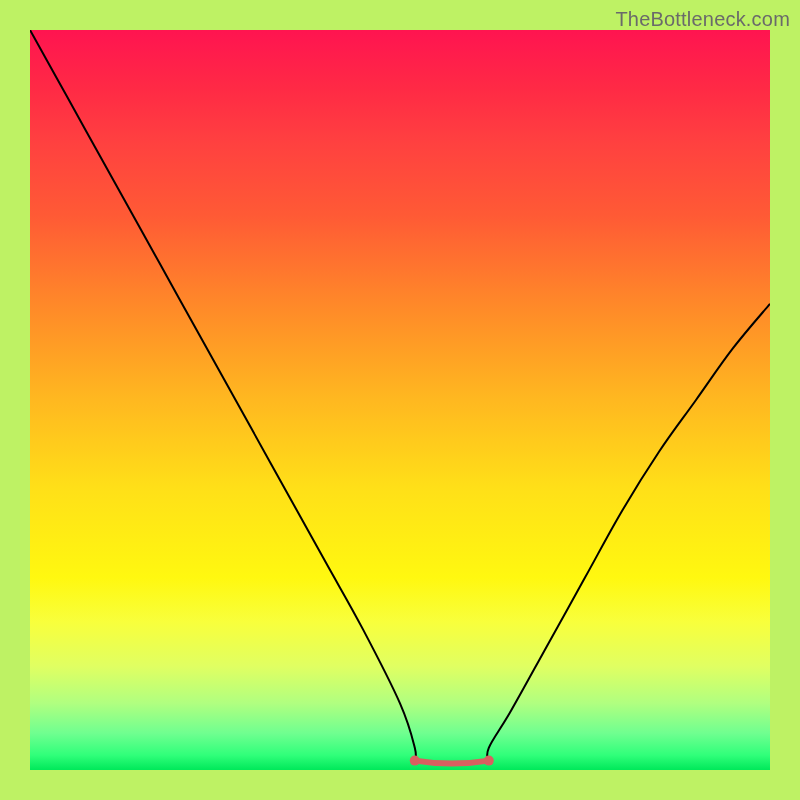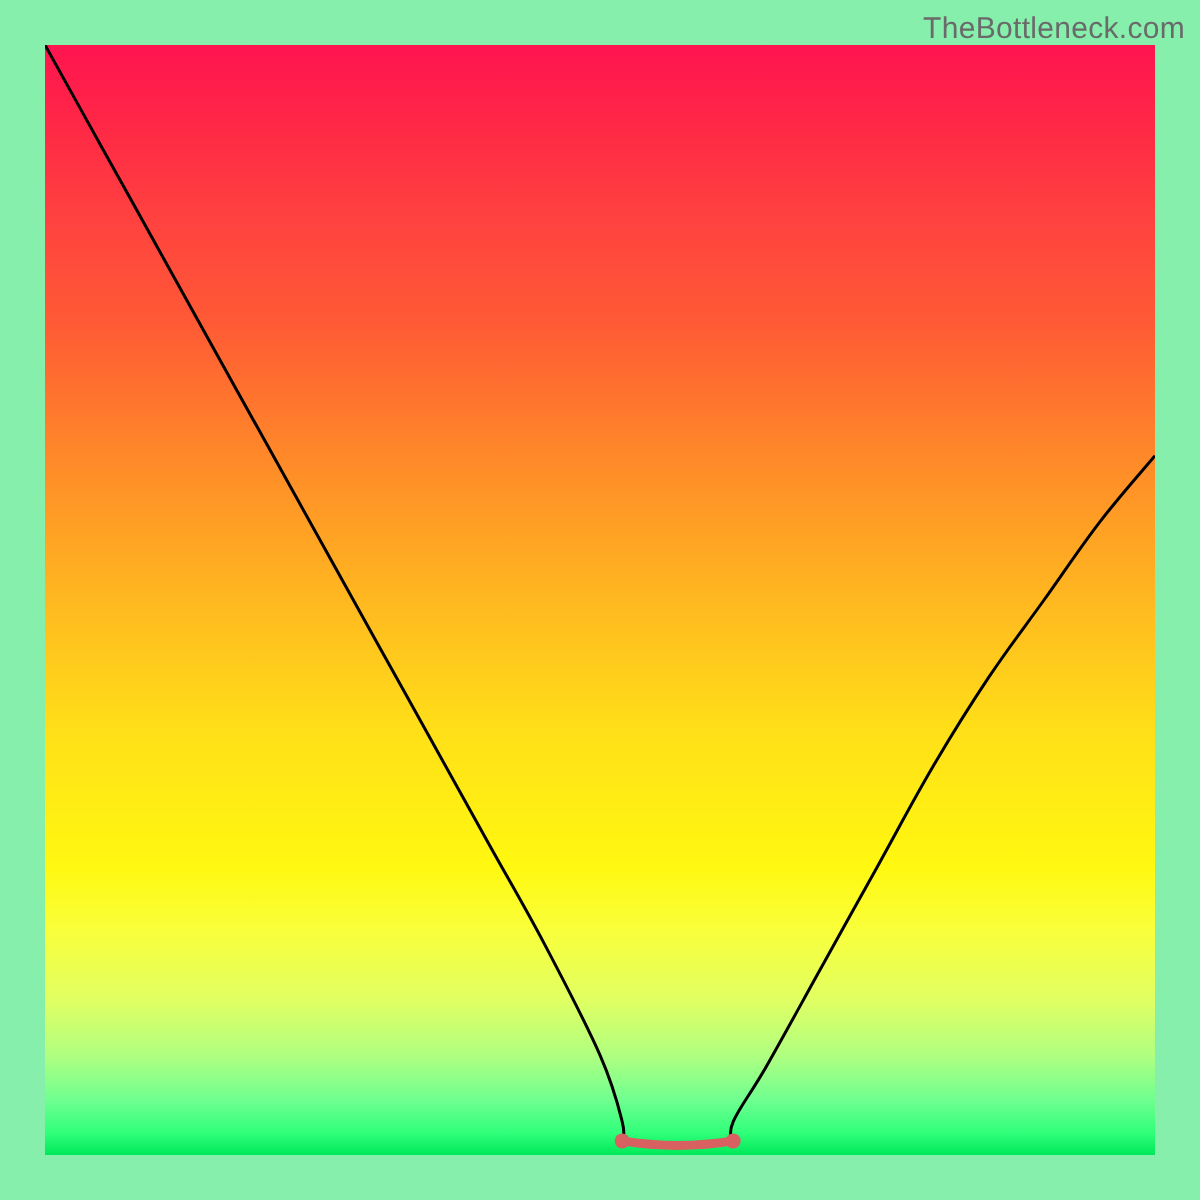--- a/index.html
+++ b/index.html
@@ -1,21 +1,21 @@
 <!DOCTYPE html>
 <html><head>
 <meta charset="utf-8">
 <style>
   * { margin: 0; padding: 0; box-sizing: border-box; }
   html, body { width: 800px; height: 800px; background: #000; overflow: hidden; }
   .container {
     position: relative;
     width: 800px;
     height: 800px;
-    background: #86efac;
+    background: #bef264;
   }
   .plot-area {
     position: absolute;
     left: 30px;
     top: 30px;
     width: 740px;
     height: 740px;
     background: linear-gradient(to bottom,
       #ff1450 0%,
       #ff2a45 8%,

